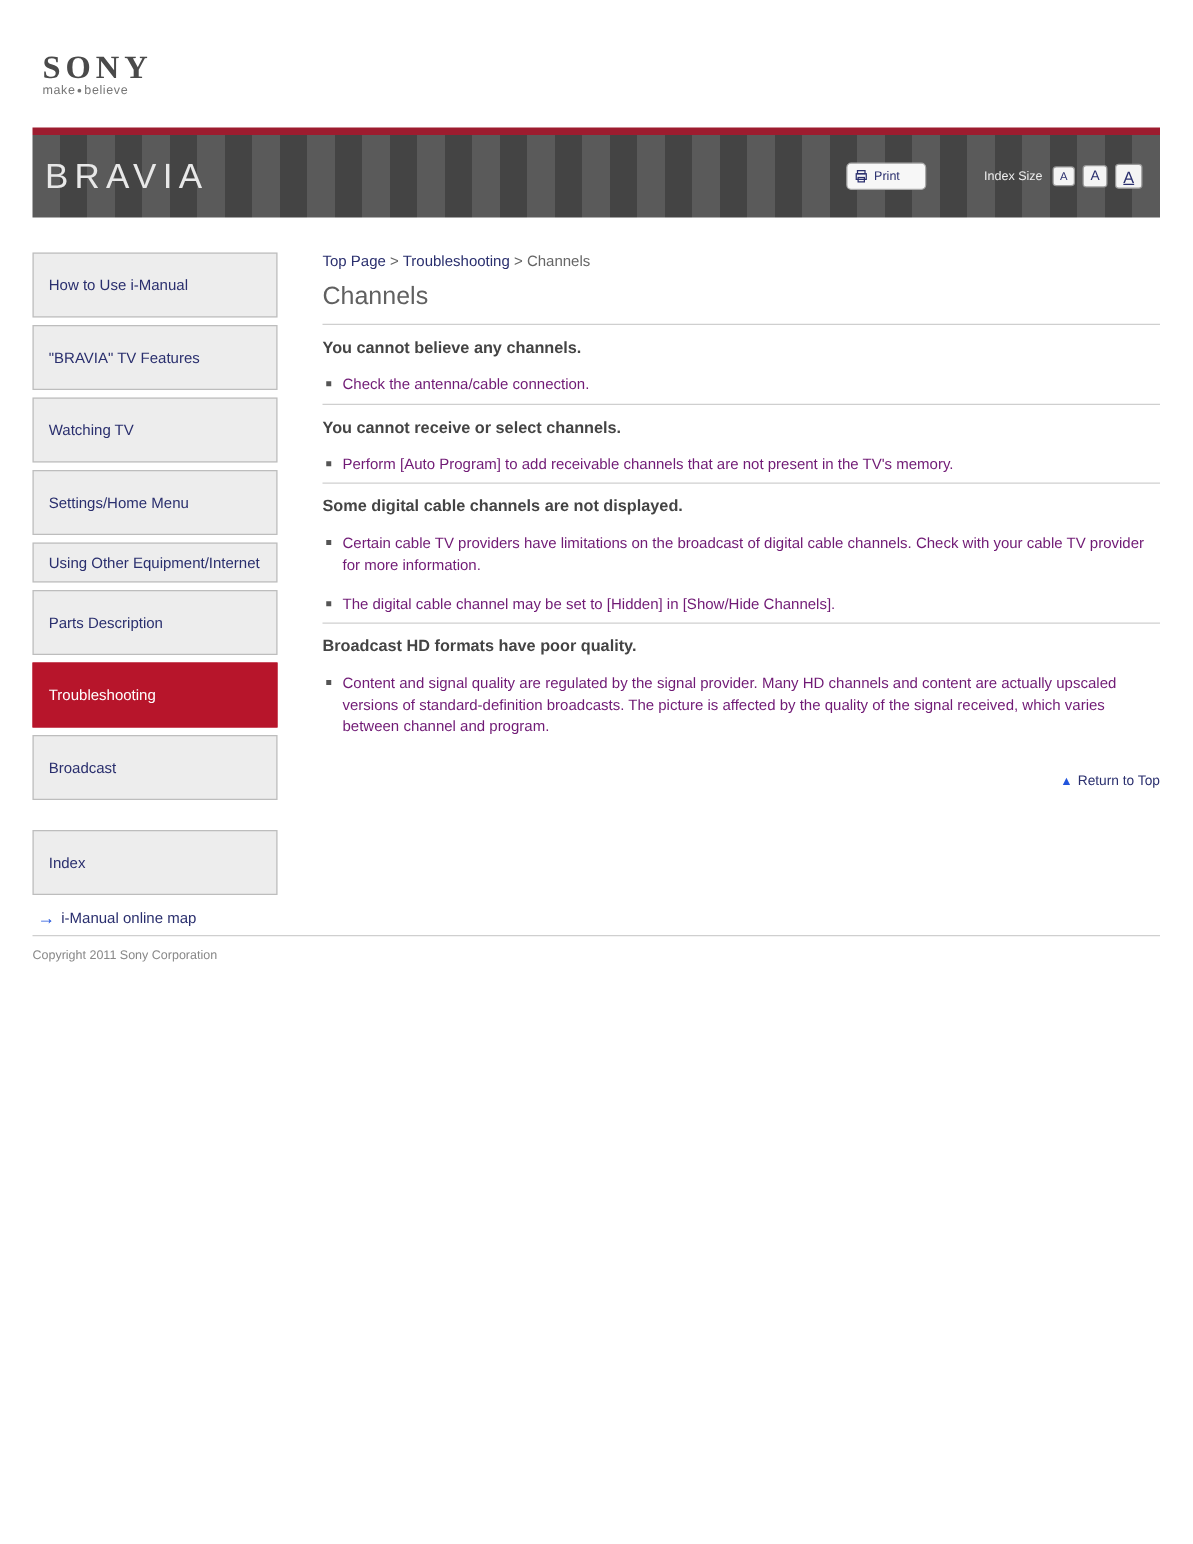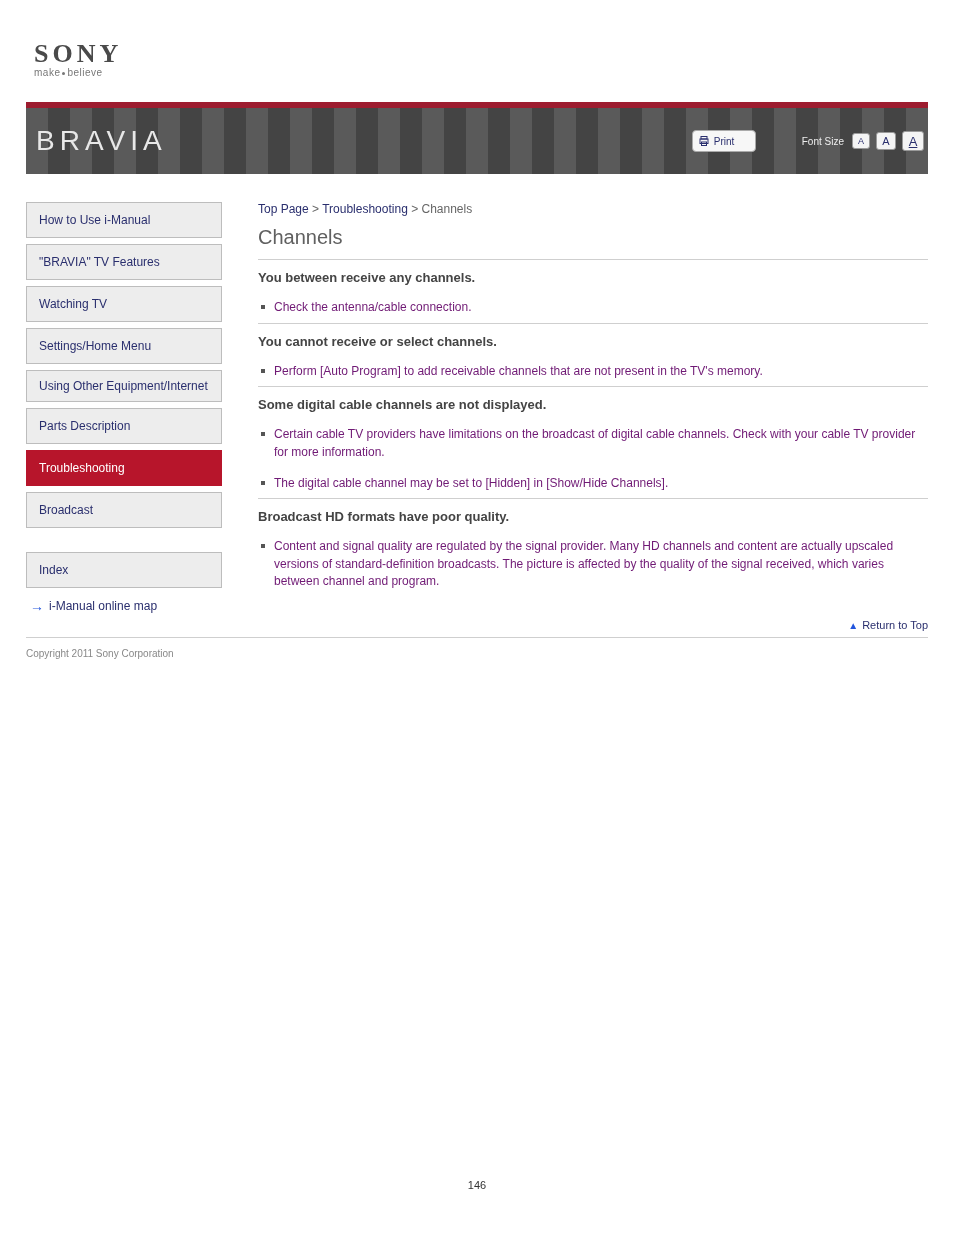--- a/index.html
+++ b/index.html
@@ -20,36 +20,36 @@
     height: 66px;
     background: repeating-linear-gradient(90deg, #5a5a5a 0 22px, #444 22px 44px);
     position: relative;
     display:flex; align-items:center;
     padding: 0 10px;
   }
   .bravia {
     font-family: "Arial Narrow", Arial, sans-serif;
     font-size: 28px; letter-spacing: 5px; color:#e8e8e8; font-weight:400;
   }
-  .banner-right { position:absolute; right:4px; top:50%; transform:translateY(-50%); display:flex; gap:6px; align-items:center;}
+  .banner-right { position:absolute; right:14px; top:50%; transform:translateY(-50%); display:flex; gap:6px; align-items:center;}
   .print-btn {
     border:1px solid #aaa; border-radius:4px; width:64px; height:22px;
     background:#f7f7f7; display:flex; align-items:center; gap:4px; padding:0 5px;
     font-size:10px; color:#2a2f6e; cursor:pointer;
   }
   .font-size-label { font-size:10px; color:#eee; margin-left:40px; margin-right:2px;}
   .fsz-btn { border:1px solid #999; border-radius:3px; background:#f4f4f4; color:#2a2f6e; display:flex; align-items:center; justify-content:center; cursor:pointer;}
   .fsz-s { width:18px; height:16px; font-size:9px;}
   .fsz-m { width:20px; height:18px; font-size:11px;}
   .fsz-l { width:22px; height:20px; font-size:13px; text-decoration: underline;}
 
   .body-row { display:flex; margin-top:28px; gap:36px;}
   .sidebar { width:196px; flex-shrink:0;}
   .nav-item {
-    border:1px solid #bdbdbd; background:#ededed; height:36px;
+    border:1px solid #bdbdbd; background:#ededed; height:52px;
     display:flex; align-items:center; padding:0 12px; margin-bottom:6px;
     font-size:12px; color:#2a2f6e; cursor:pointer;
   }
   .nav-item.tall { height:32px; line-height:1.2;}
   .nav-item.active { background:#b7152b; color:#fff; border-color:#b7152b;}
   .sidebar-gap { height:18px;}
   .guide-link { font-size:12px; color:#2a2f6e; display:flex; align-items:center; gap:5px; margin-top:10px; margin-left:4px; cursor:pointer;}
   .arrow-r { color:#2255dd; font-size:14px;}
 
   .main { flex:1; min-width:0;}
@@ -83,21 +83,21 @@
     <div class="bravia">BRAVIA</div>
     <div class="banner-right">
       <div class="print-btn">
         <svg width="12" height="12" viewBox="0 0 24 24" fill="none" stroke="#2a2f6e" stroke-width="2">
             <rect x="6" y="3" width="12" height="5"></rect>
             <rect x="4" y="8" width="16" height="9"></rect>
             <rect x="7" y="14" width="10" height="7"></rect>
           </svg>
         <span>Print</span>
       </div>
-      <span class="font-size-label">Font Size</span>
+      <span class="font-size-label">Index Size</span>
       <div class="fsz-btn fsz-s">A</div>
       <div class="fsz-btn fsz-m">A</div>
       <div class="fsz-btn fsz-l">A</div>
     </div>
   </div>
 
   <div class="body-row">
     <div class="sidebar">
       <div class="nav-item">
           <span>How to Use i-Manual</span>
@@ -136,21 +136,21 @@
     <div class="main">
       <div class="breadcrumb">
         <a>Top Page</a> &gt;
         <a>Troubleshooting</a> &gt;
         <span>Channels</span>
       </div>
 
       <div class="page-title">Channels</div>
       <hr class="sep">
 
-      <div class="q">You between receive any channels.</div>
+      <div class="q">You cannot believe any channels.</div>
       <div class="a">Check the antenna/cable connection.</div>
       <hr class="sep">
 
       <div class="q">You cannot receive or select channels.</div>
       <div class="a">Perform [Auto Program] to add receivable channels that are not present in the TV's memory.</div>
       <hr class="sep">
 
       <div class="q">Some digital cable channels are not displayed.</div>
       <div class="a">Certain cable TV providers have limitations on the broadcast of digital cable channels. Check with your cable TV provider for more information.</div>
       <div class="a">The digital cable channel may be set to [Hidden] in [Show/Hide Channels].</div>

